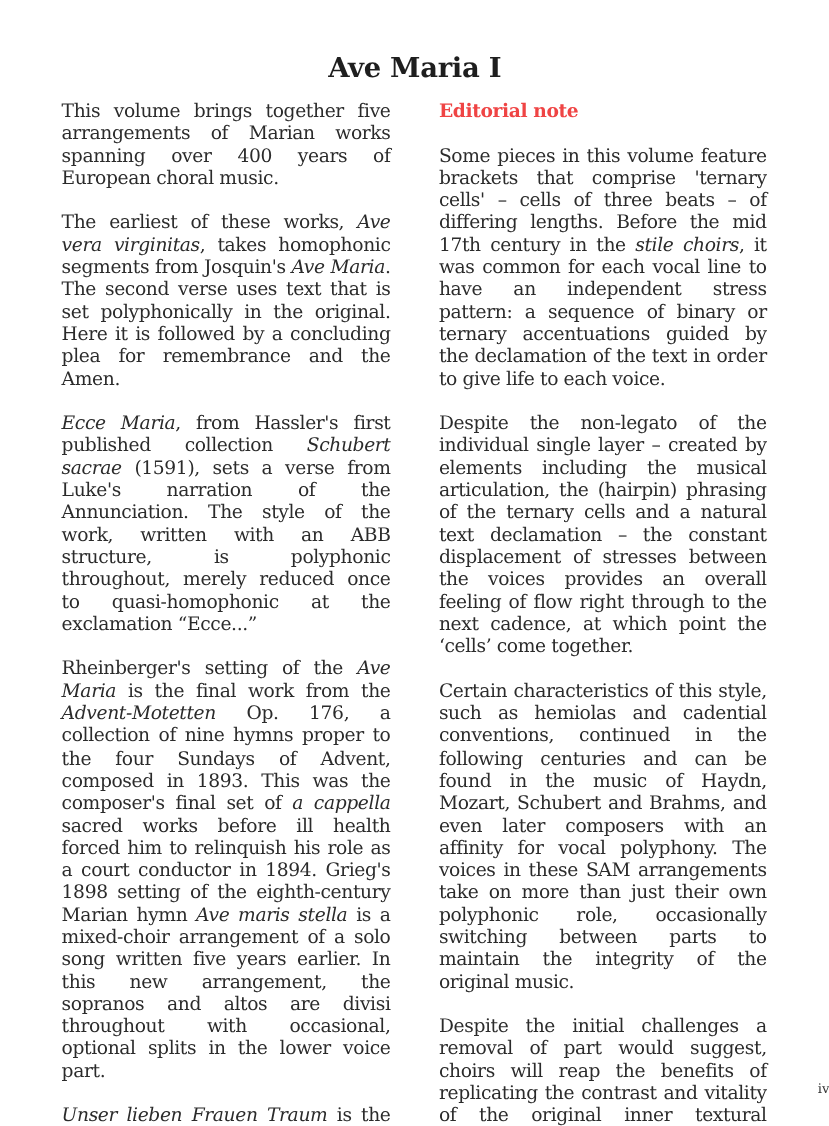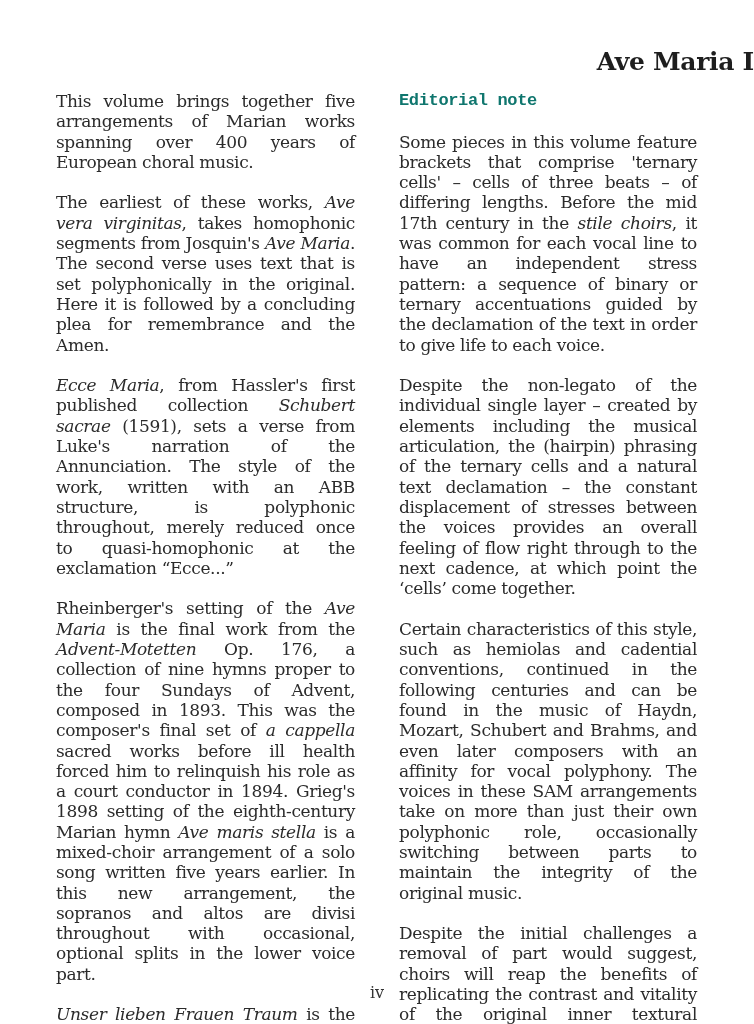--- a/index.html
+++ b/index.html
@@ -3,42 +3,42 @@
   <meta charset="utf-8">
   <style>
     html, body { margin: 0; padding: 0; background: #ffffff; }
     body {
       width: 754px; height: 1024px; position: relative; overflow: hidden;
       font-family: "DejaVu Serif", "Liberation Serif", serif;
       color: #2b2b2b;
     }
     .page-title {
       position: absolute; left: 0; right: 0; top: 30px;
-      text-align: right;
+      text-align: center;
       font-family: "DejaVu Serif", serif;
       font-weight: bold; font-size: 25px; letter-spacing: -0.3px;
       color: #1e1e1e;
     }
     .col {
       position: absolute; top: 91px; width: 299px;
       font-size: 17px; line-height: 20.3px;
       text-align: justify;
       letter-spacing: -0.35px;
     }
     .col-left { left: 56px; }
     .col-right { left: 399px; width: 298px; }
     .col p { margin: 0 0 20.3px 0; }
     .col p:last-child { margin-bottom: 4px; }
     .col em { font-style: italic; }
     .note-heading {
-      font-weight: bold; margin: 0; color: #0f766e; font-family: Liberation Mono, monospace;
+      font-weight: bold; margin: 0; color: #ef4444;
     }
     .folio {
       position: absolute; left: 0; right: 0; top: 983px;
-      text-align: center; font-size: 16px; color: #333;
+      text-align: right; font-size: 12px; color: #333;
     }
   </style>
 </head>
 <body>
 
 <h1 class="page-title">Ave Maria I</h1>
 
 <div class="col col-left">
   <p>This volume brings together five arrangements of Marian works spanning over 400 years of European choral music.</p>
   <p>The earliest of these works, <em>Ave vera virginitas</em>, takes homophonic segments from Josquin's <em>Ave Maria</em>. The second verse uses text that is set polyphonically in the original. Here it is followed by a concluding plea for remembrance and the Amen.</p>

